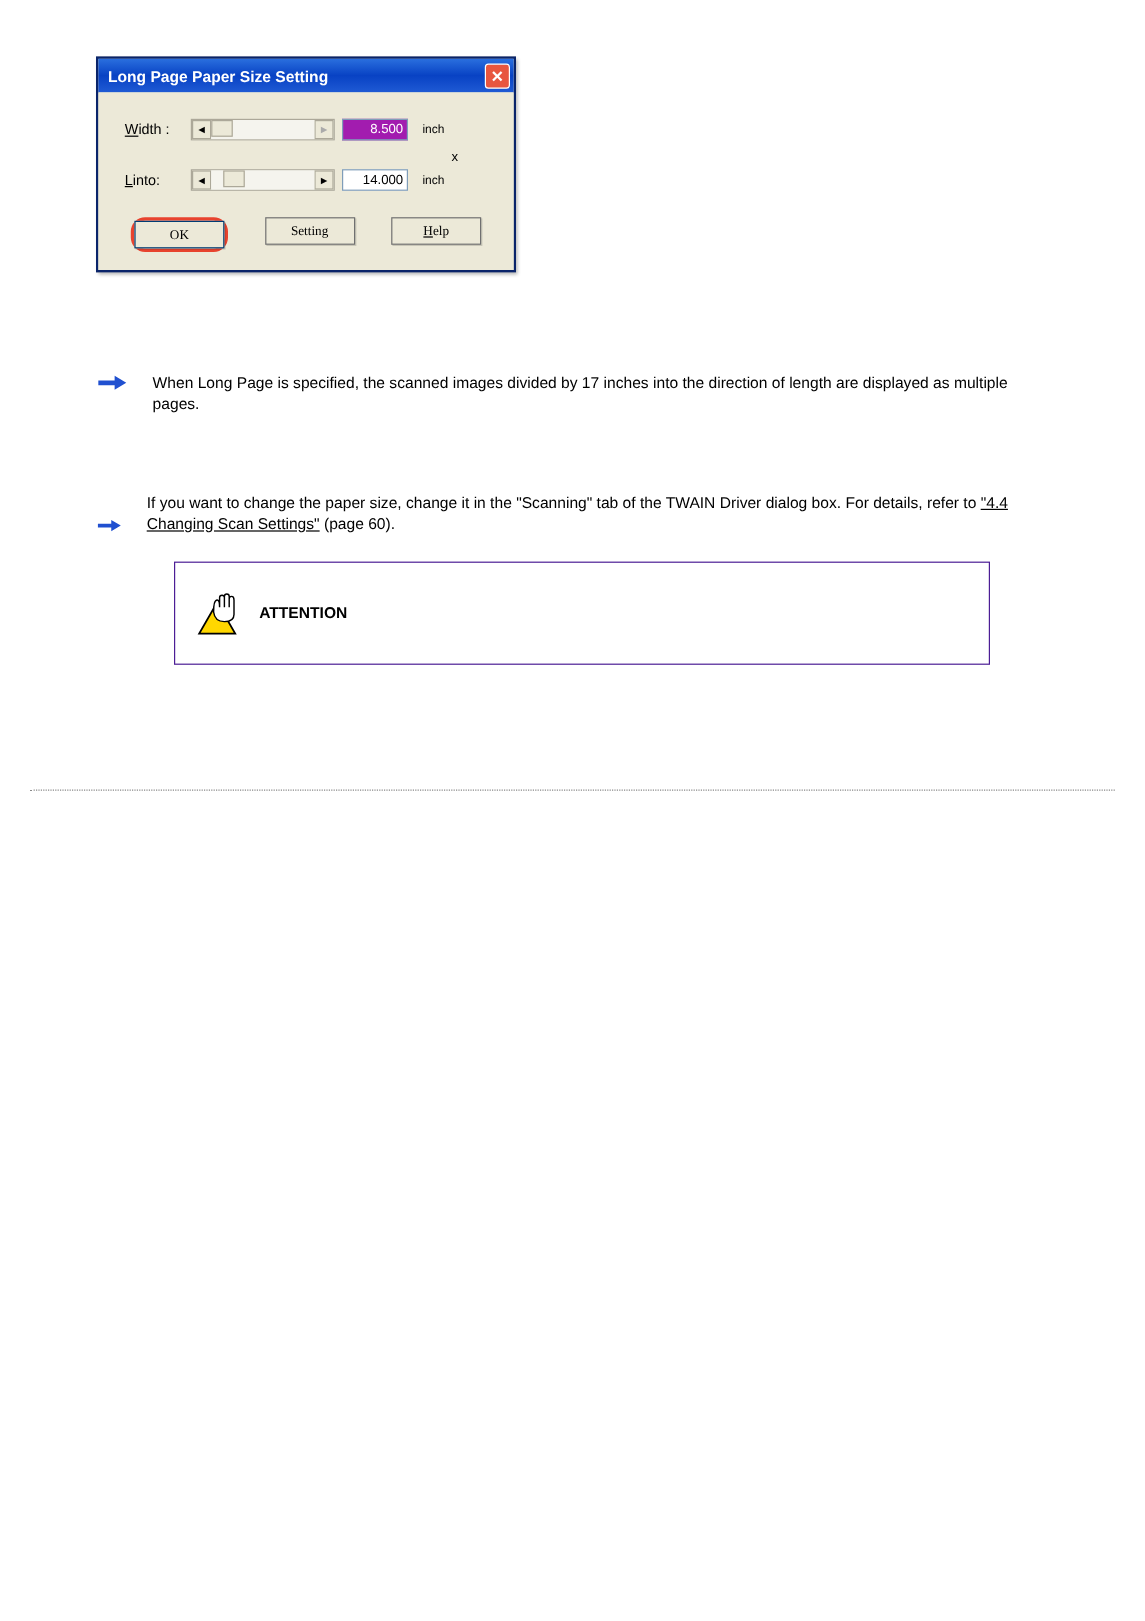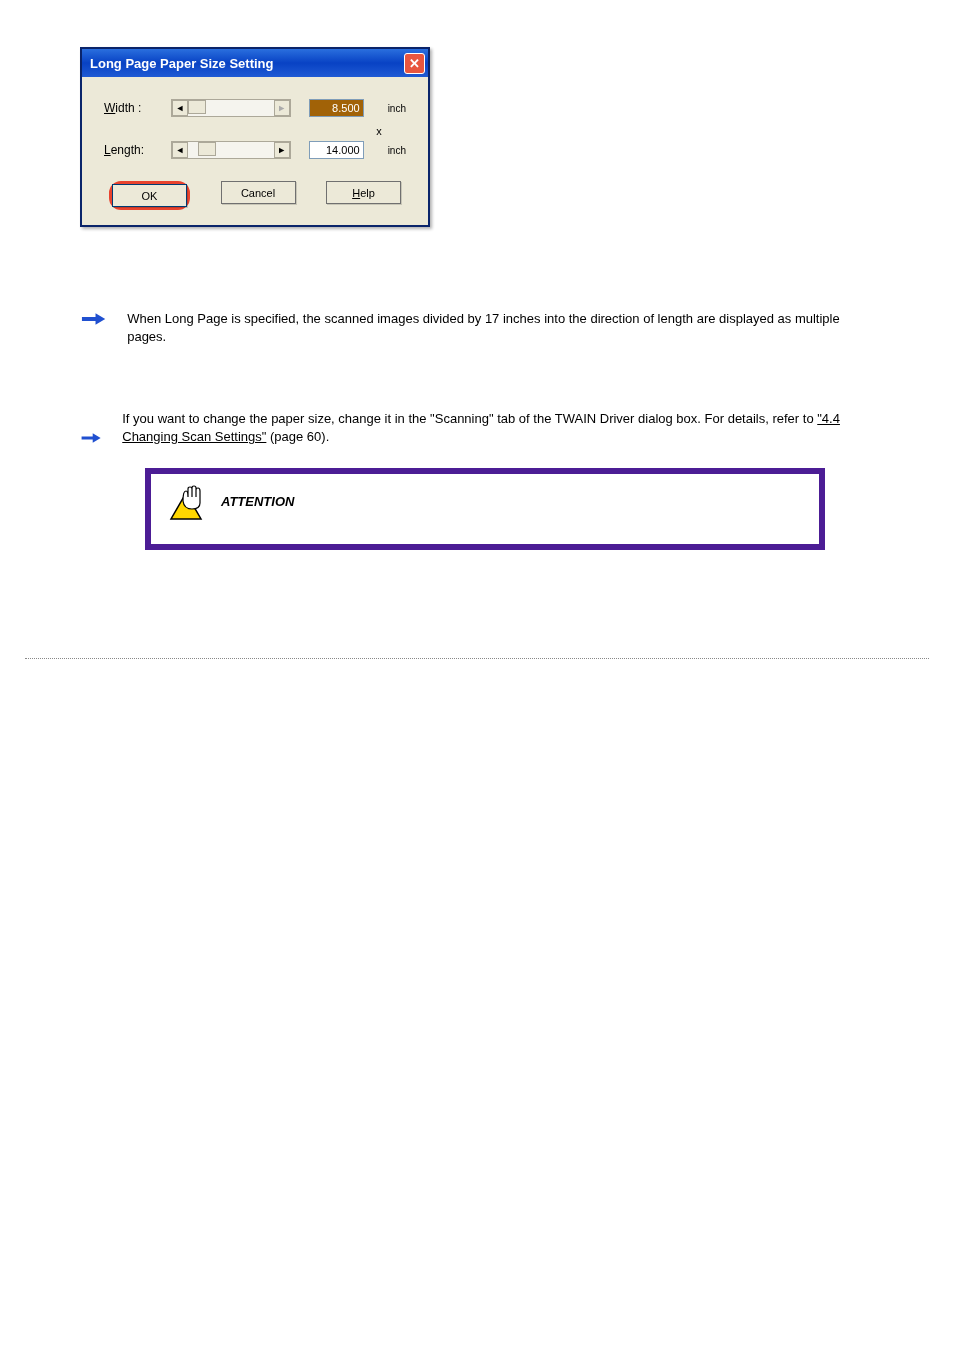--- a/index.html
+++ b/index.html
@@ -61,21 +61,20 @@
       font-family: sans-serif;
     }
     .dialog-body {
       padding: 22px 22px 15px 22px;
       background: #ECE9D8;
     }
     .field-row {
       display: flex;
       align-items: center;
       margin-bottom: 8px;
-      gap: 12px;
     }
     .field-label {
       width: 55px;
       font-size: 12px;
       color: #000000;
     }
     .underline-char {
       text-decoration: underline;
     }
     .scrollbar {
@@ -115,21 +114,21 @@
       width: 55px;
       height: 18px;
       border: 1px solid #7F9DB9;
       font-size: 11px;
       text-align: right;
       padding: 0 3px;
       margin-left: 6px;
       font-family: "Tahoma", sans-serif;
     }
     .value-selected {
-      background: #a16207;
+      background: #a21caf;
       color: #ffffff;
     }
     .unit-label {
       font-size: 10px;
       margin-left: 12px;
     }
     .x-separator {
       text-align: center;
       font-size: 11px;
       margin: 4px 0 4px 248px;
@@ -139,21 +138,21 @@
       justify-content: space-between;
       margin-top: 22px;
       padding: 0 5px;
     }
     .dlg-button {
       width: 75px;
       height: 23px;
       background: #ECE9D8;
       border: 1px solid #707070;
       font-size: 11px;
-      font-family: Liberation Sans, sans-serif;
+      font-family: Liberation Serif, serif;
       cursor: pointer;
       box-shadow: 1px 1px 0 rgba(0,0,0,0.15);
     }
     .ok-wrap {
       border: 3px solid #E8432E;
       border-radius: 12px;
       padding: 0;
       display: inline-block;
     }
     .ok-wrap .dlg-button {
@@ -177,23 +176,22 @@
     }
     .page-link {
       text-decoration: underline;
       color: #000000;
     }
     .attention-box {
       position: absolute;
       left: 145px;
       top: 468px;
       width: 680px;
-      border: 6px solid #4c1d95;
-      padding: 7px 12px 15px 12px;
-      font-style: italic;
+      border: 1px solid #4c1d95;
+      padding: 21px 12px 15px 12px;
     }
     .attention-header {
       display: flex;
       align-items: center;
       margin-bottom: 8px;
     }
     .hand-icon {
       width: 50px;
       height: 40px;
     }
@@ -245,37 +243,37 @@
           <div class="scroll-thumb" style="left:0;"></div>
         </div>
         <div class="scroll-btn" style="color:#aaa;">►</div>
       </div>
       <input class="value-input value-selected" readonly="" value="8.500" style="">
       <span class="unit-label">inch</span>
     </div>
     <div class="x-separator">x</div>
 
     <div class="field-row">
-      <span class="field-label"><span class="underline-char">L</span><span>ength:</span></span>
+      <span class="field-label"><span class="underline-char">L</span><span>into:</span></span>
       <div class="scrollbar">
         <div class="scroll-btn">◄</div>
         <div class="scroll-track">
           <div class="scroll-thumb" style="left:10px;"></div>
         </div>
         <div class="scroll-btn">►</div>
       </div>
       <input class="value-input" readonly="" value="14.000" style="">
       <span class="unit-label">inch</span>
     </div>
 
     <div class="button-row">
       <span class="ok-wrap">
         <button class="dlg-button">OK</button>
       </span>
-      <button class="dlg-button">Cancel</button>
+      <button class="dlg-button">Setting</button>
       <button class="dlg-button"><span class="underline-char">H</span><span>elp</span></button>
     </div>
   </div>
 </div>
 
 <div class="bullet-row" style="left:80px; top:310px; width:780px;justify-content:space-between;">
   <svg class="arrow-icon" viewBox="0 0 28 16">
     <path d="M2 6 L16 6 L16 2 L26 8 L16 14 L16 10 L2 10 Z" fill="#2050D0"></path>
   </svg>
   <span class="bullet-text">When Long Page is specified, the scanned images divided by 17 inches into the direction of length are displayed as multiple pages.</span>

